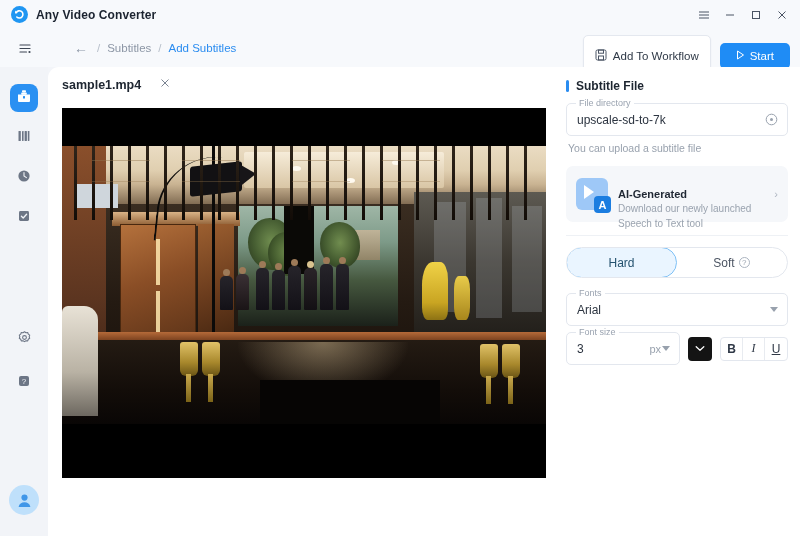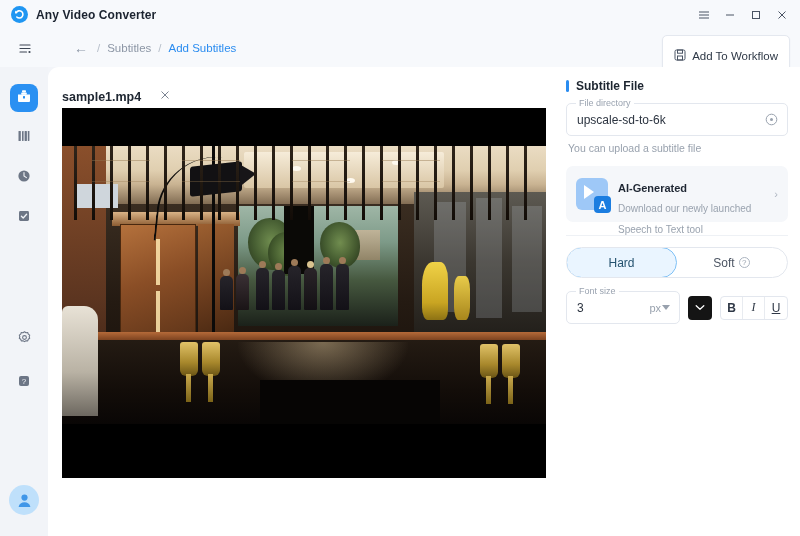--- a/index.html
+++ b/index.html
@@ -116,21 +116,21 @@
   }
 
   
   .main-card {
     position: absolute; left: 48px; top: 67px;
     width: 508px; height: 469px;
     background: #ffffff;
     border-top-left-radius: 11px;
   }
   .file-title-row {
-    position: absolute; left: 14px; top: 23px;
+    position: absolute; left: 14px; top: 11px;
     display: flex; align-items: flex-start; gap: 19px;
   }
   .file-name {
     font-size: 12.5px; font-weight: bold; color: #202833;
   }
   .file-close { color: #7b8492; font-size: 12px; line-height: 1; }
 
   .video-stage {
     position: absolute; left: 14px; top: 41px;
     width: 484px; height: 370px;
@@ -368,21 +368,21 @@
     border-top:7px solid transparent;border-bottom:7px solid transparent;
   }
   .promo-icon .abadge {
     position:absolute; right:-3px; bottom:-3px;
     width:17px;height:17px;border-radius:4px;background:#1b7de0;
     color:#fff;font-size:11px;font-weight:bold;
     display:flex;align-items:center;justify-content:center;
   }
   .promo-txt { flex: 1 1 auto; }
   .promo-title { font-size: 11px; font-weight: bold; color: #1f2733; margin-top: 29px; }
-  .promo-sub { font-size: 10px; color: #9aa3af; line-height: 13px; margin-top: 8px; }
+  .promo-sub { font-size: 10px; color: #9aa3af; line-height: 13px; margin-top: 2px; }
   .promo-arrow { color: #aeb6c1; font-size: 11px; }
 
   .divider { height: 1px; background: #eef1f5; margin: 13px 0 0 0; }
 
   .toggle-group {
     margin-top: 11px;
     height: 31px;
     border: 1px solid #e3e7ee; border-radius: 16px;
     display: flex; overflow: hidden;
   }
@@ -401,21 +401,21 @@
     border: 1px solid #aab3bf; color: #9aa3af;
     font-size: 8px; display: flex; align-items: center; justify-content: center;
   }
 
   .field-row { margin-top: 15px; }
   .caret {
     width: 0; height: 0;
     border-left: 4px solid transparent; border-right: 4px solid transparent;
     border-top: 5px solid #98a1ad;
   }
-  .size-row { margin-top: 13px; display: flex; align-items: center; gap: 8px; }
+  .size-row { margin-top: 6px; display: flex; align-items: center; gap: 8px; }
   .size-field { width: 118px; position: relative; }
   .size-unit { font-size: 11px; color: #99a2ae; margin-left: auto; margin-right: 8px; }
   .color-swatch {
     width: 24px; height: 24px; border-radius: 4px; background: #141414;
     display: flex; align-items: center; justify-content: center;
     flex: 0 0 auto;
   }
   .biu {
     display: flex; height: 24px; border: 1px solid #e3e7ee; border-radius: 4px;
     overflow: hidden; flex: 0 0 auto;
@@ -493,20 +493,28 @@
     <div class="tb-right">
       <div class="btn-workflow">
         <span>
           <svg width="12" height="12" viewBox="0 0 12 12">
             <rect x="1" y="1" width="10" height="10" rx="1.5" fill="none" stroke="#4a5464" stroke-width="1"></rect>
             <rect x="3.5" y="1" width="5" height="3.2" fill="none" stroke="#4a5464" stroke-width="1"></rect>
             <rect x="3.5" y="7" width="5" height="4" fill="none" stroke="#4a5464" stroke-width="1"></rect>
           </svg>
         </span>
         <span>Add To Workflow</span>
+      </div>
+      <div class="btn-start">
+        <span>
+          <svg width="9" height="10" viewBox="0 0 9 10">
+              <path d="M1.5 1 L7.5 5 L1.5 9 Z" fill="none" stroke="#ffffff" stroke-width="1" stroke-linejoin="round"></path>
+            </svg>
+        </span>
+        <span>Start</span>
       </div>
     </div>
   </div>
 
   <div class="rail">
     <div class="rail-sp-1"></div>
     <div class="rail-icon active">
       <span>
         <svg width="16" height="16" viewBox="0 0 16 16">
           <path d="M2 6.5h12v6.5a1 1 0 0 1-1 1H3a1 1 0 0 1-1-1z" fill="#fff"></path>
@@ -699,21 +707,21 @@
 
   <div class="rpanel">
 
     <div class="sec-head">
       <span class="sec-bar"></span>
       <span>Subtitle File</span>
     </div>
 
     <div class="field">
       <span class="field-label">File directory</span>
-      <span class="field-val">upscale-sd-to-6k</span>
+      <span class="field-val">upscale-sd-to-7k</span>
       <span class="field-icon">
         <svg width="13" height="13" viewBox="0 0 13 13">
           <circle cx="6.5" cy="6.5" r="5.3" fill="none" stroke="#98a1ad" stroke-width="1"></circle>
           <circle cx="6.5" cy="6.5" r="1.5" fill="#98a1ad"></circle>
         </svg>
       </span>
     </div>
     <div class="helper">You can upload a subtitle file</div>
 
     <div class="promo">
@@ -735,20 +743,27 @@
     <div class="toggle-group">
       <div class="tg active">
         <span>Hard</span>
       </div>
       <div class="tg">
         <span>Soft</span>
         <span class="q">?</span>
       </div>
     </div>
 
+    <div class="field field-row">
+      <span class="field-label">Fonts</span>
+      <span class="field-val">Arial</span>
+      <span class="field-icon">
+          <span class="caret"></span>
+        </span>
+    </div>
 
     <div class="size-row">
       <div class="field size-field">
         <span class="field-label">Font size</span>
         <span class="field-val">3</span>
         <span class="size-unit">px</span>
         <span class="field-icon">
             <span class="caret"></span>
           </span>
       </div>

